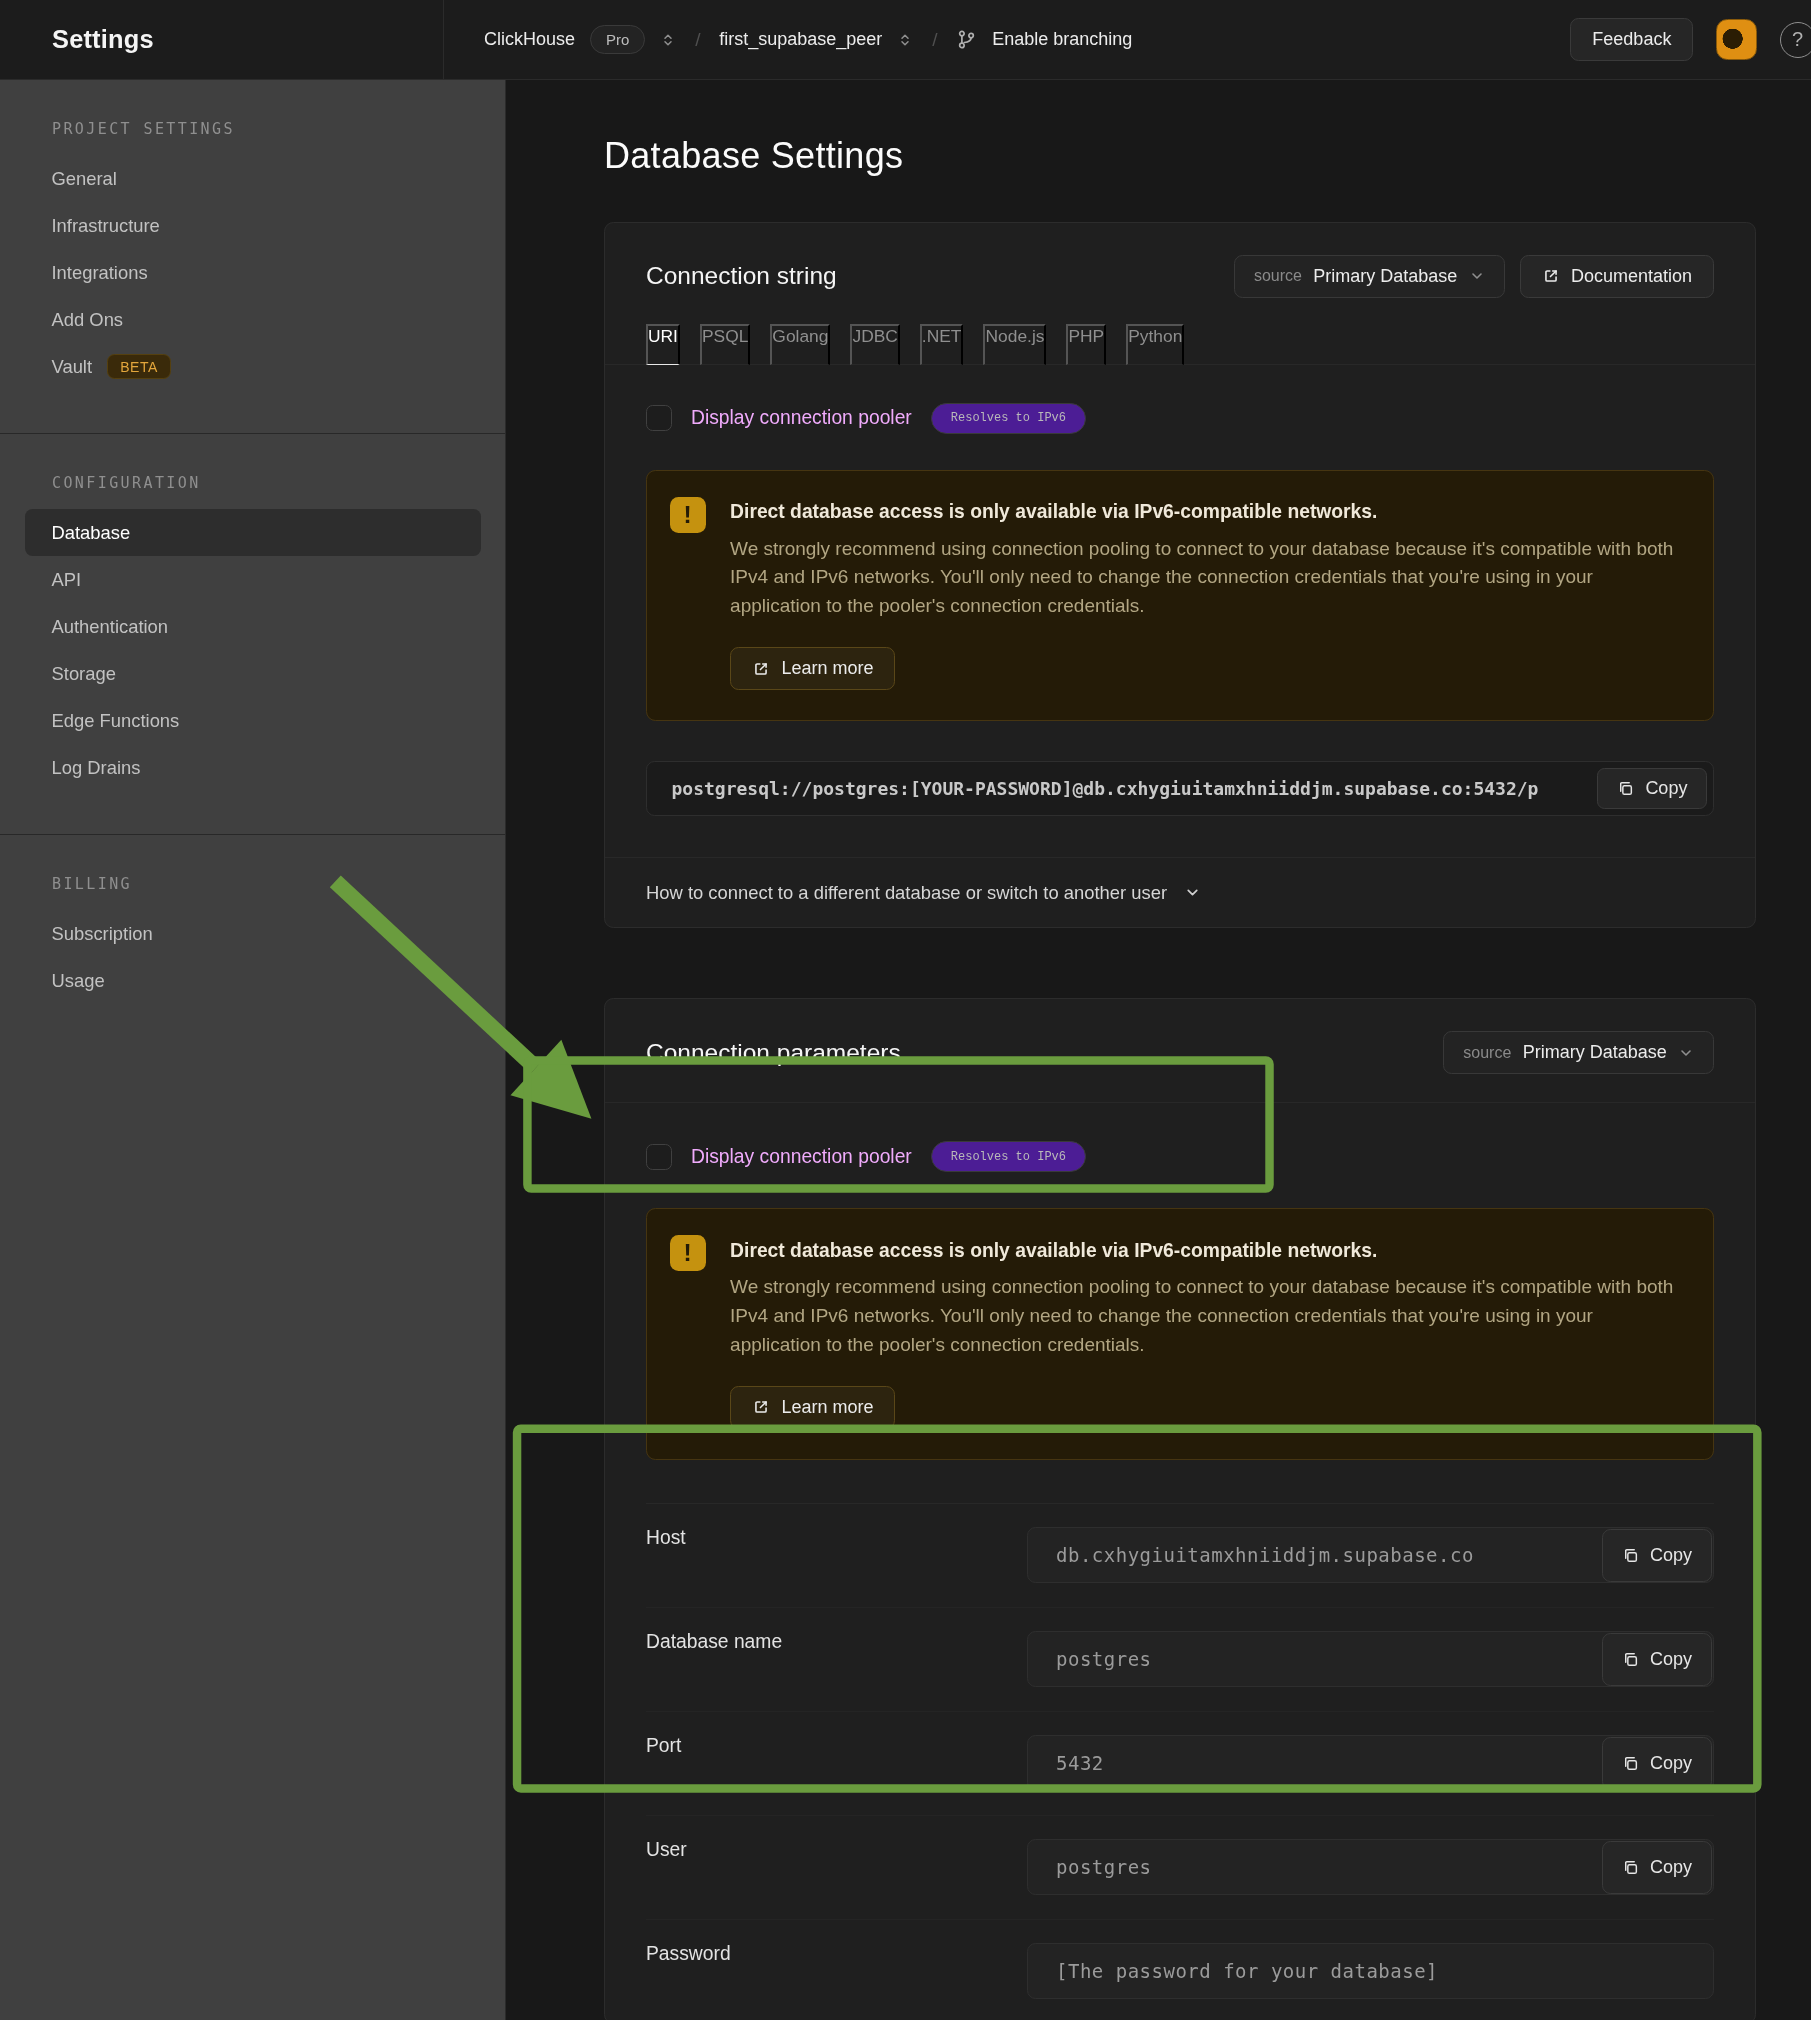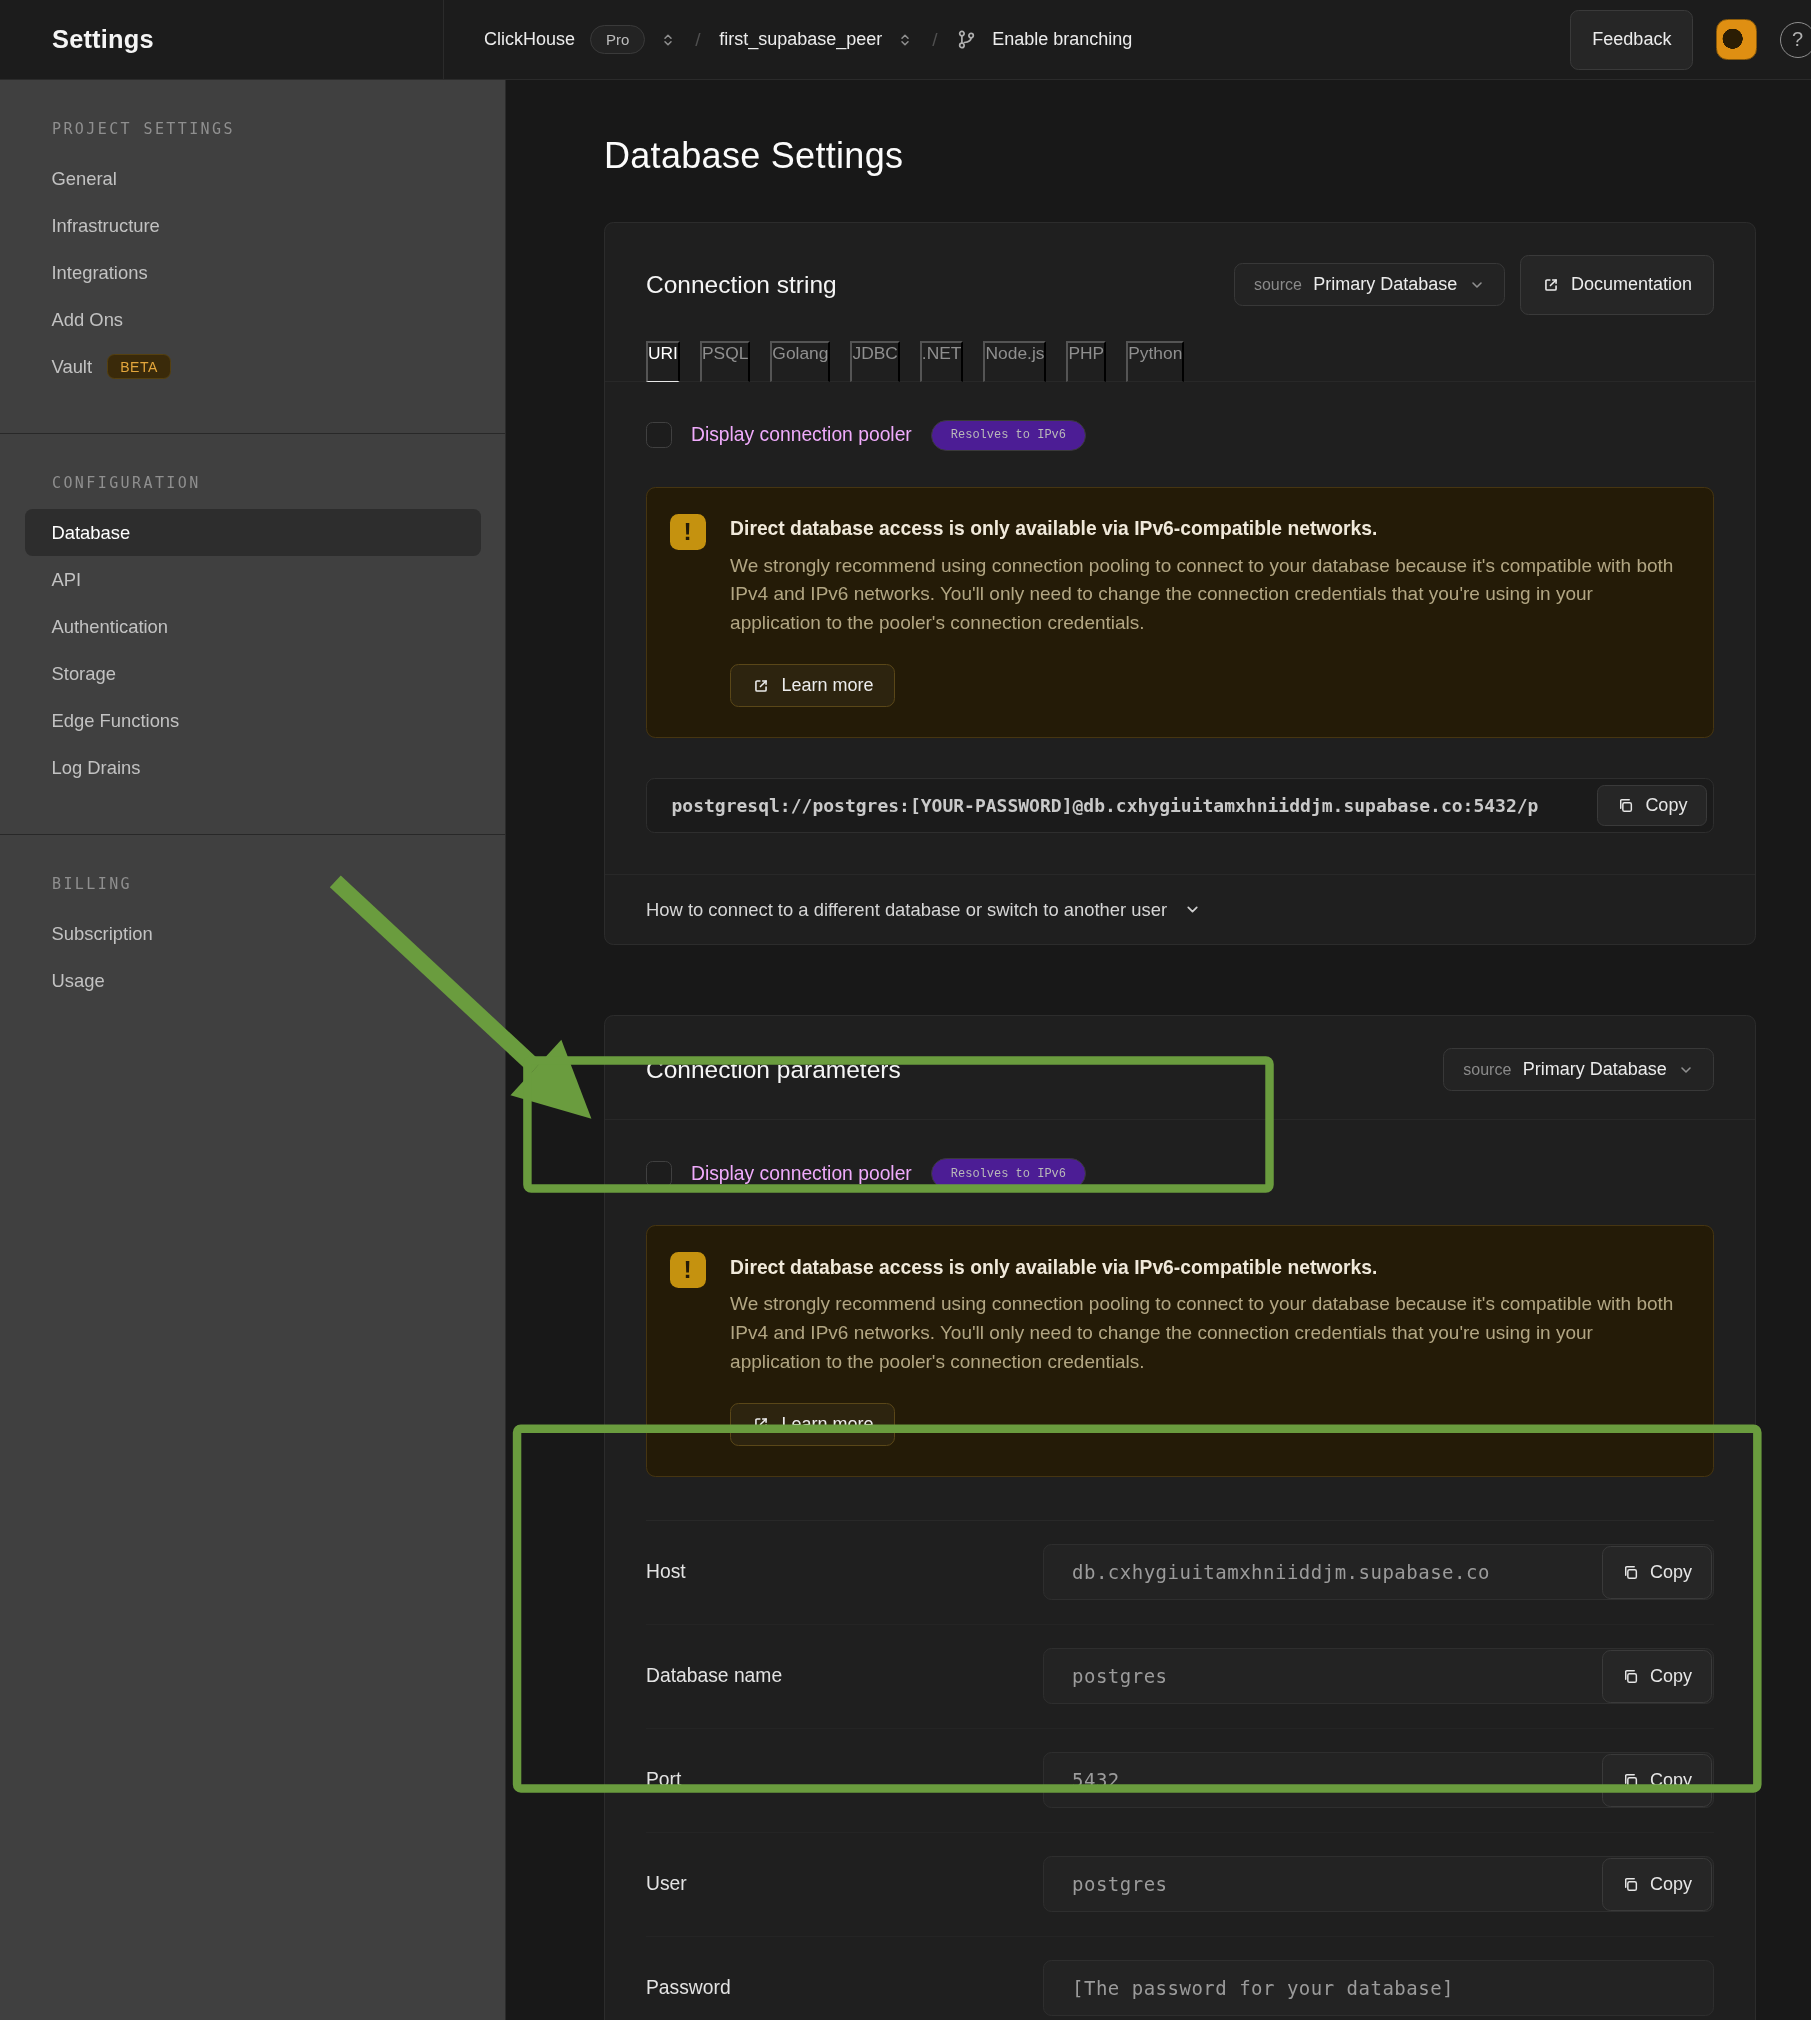--- a/index.html
+++ b/index.html
@@ -24,21 +24,21 @@
   }
   .crumbs { display:flex; align-items:center; gap:15px; font-size:18px; color:#ececec; }
   .pill {
     padding:4.7px 15px; border:0.9px solid #3a3a3a; border-radius:941px;
     font-size:15px; color:#bdbdbd; background:#232323;
   }
   .crumb-sep { color:#4f4f4f; font-size:19px; margin:0 3.8px; }
   .icon-btn { display:inline-flex; align-items:center; color:#8f8f8f; background:none; border:none; cursor:pointer; }
   .topbar-right { display:flex; align-items:center; gap:22.6px; margin-right:-22.6px; }
   .btn {
-    display:inline-flex; align-items:center; gap:11.3px; height:60px; padding:0 21px;
+    display:inline-flex; align-items:center; gap:11.3px; height:43px; padding:0 21px;
     background:#262626; border:0.9px solid #3a3a3a; border-radius:8.5px;
     color:#ececec; font-size:18px; cursor:pointer; font-family:inherit; white-space:nowrap;
   }
   .avatar {
     width:41px; height:41px; border-radius:11.3px; flex:none; cursor:pointer;
     background:radial-gradient(circle at 40% 48%, #2b1d04 0 32%, #df8f12 33% 100%);
     border:0.9px solid #8a5a0a;
   }
   .help-circle {
     width:36px; height:36px; border-radius:50%; border:1.9px solid #8f8f8f;
@@ -125,21 +125,21 @@
     padding:0 19px; height:41px; cursor:pointer; font-family:inherit; white-space:nowrap;
   }
   .code-row .copy-btn { position:absolute; right:5.6px; top:5.6px; }
 
   .card-foot {
     border-top:0.9px solid #282828; padding:0 41px; height:70px;
     display:flex; align-items:center; gap:17px; color:#d6d6d6; font-size:18.4px; cursor:pointer;
   }
 
   .params-fields { margin-top:43px; border-top:0.9px solid #282828; }
-  .field-row { display:flex; align-items:center; padding:23.5px 0;gap:16px; }
+  .field-row { display:flex; align-items:flex-start; padding:23.5px 0; }
   .field-row + .field-row { border-top:0.9px solid #242424; }
   .field-label { flex:0 0 381px; font-size:19.3px; color:#e3e3e3; }
   .field-input {
     flex:1; position:relative; height:56px; background:#232323; border:0.9px solid #2e2e2e;
     border-radius:8.5px; display:flex; align-items:center; padding:0 160px 0 28px; overflow:hidden; cursor:text;
   }
   .field-value { font-size:19px; color:#9b9b9b; letter-spacing:0.5px; white-space:nowrap; }
   .field-input .copy-btn { position:absolute; right:0.9px; top:0.9px; height:53px; border-radius:8.5px; }
 
   

